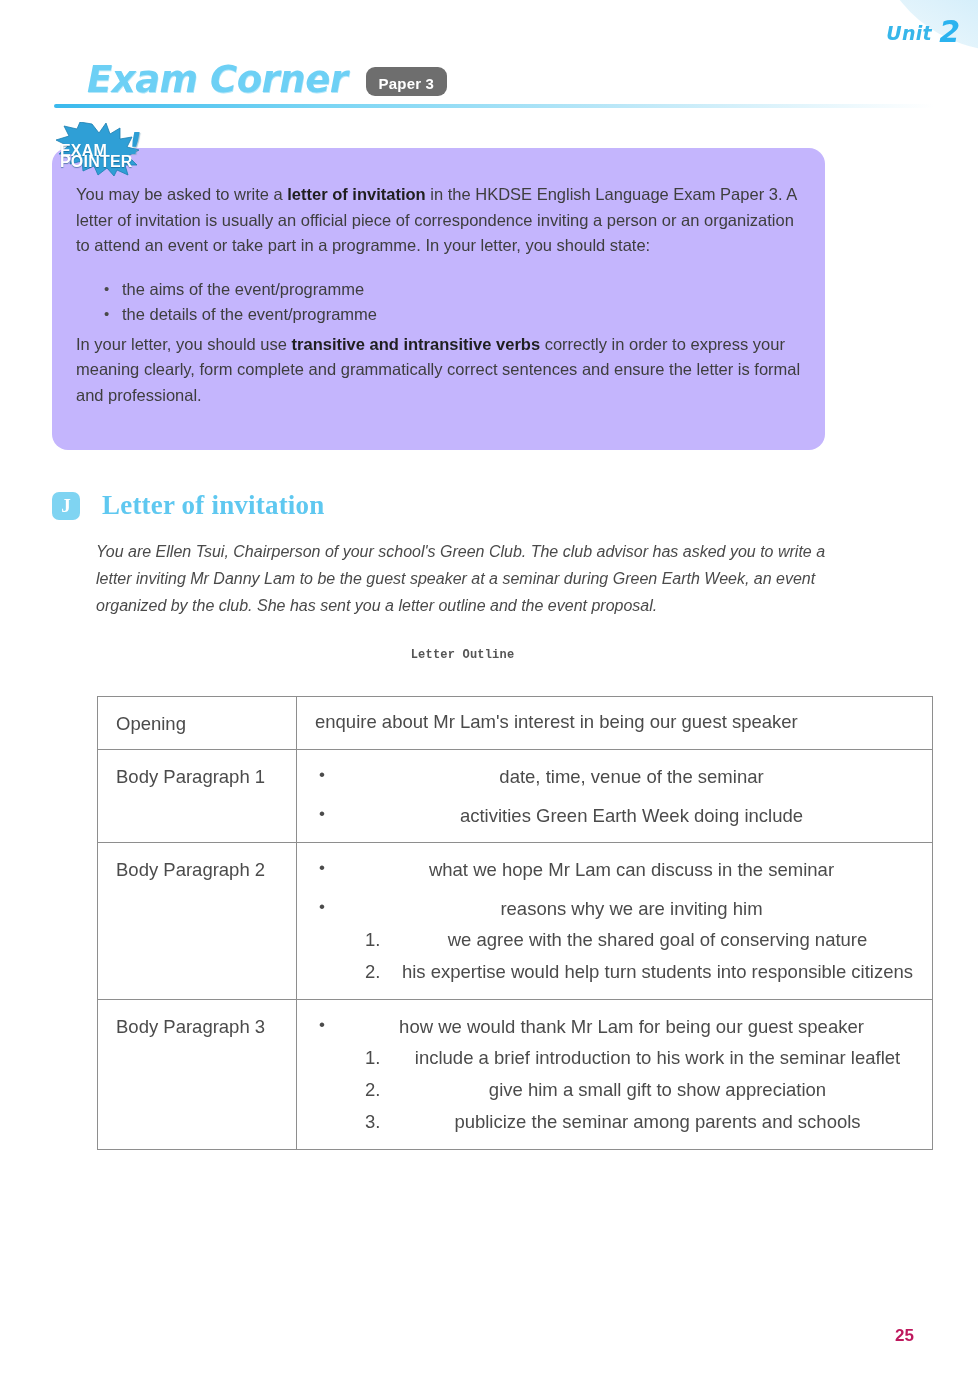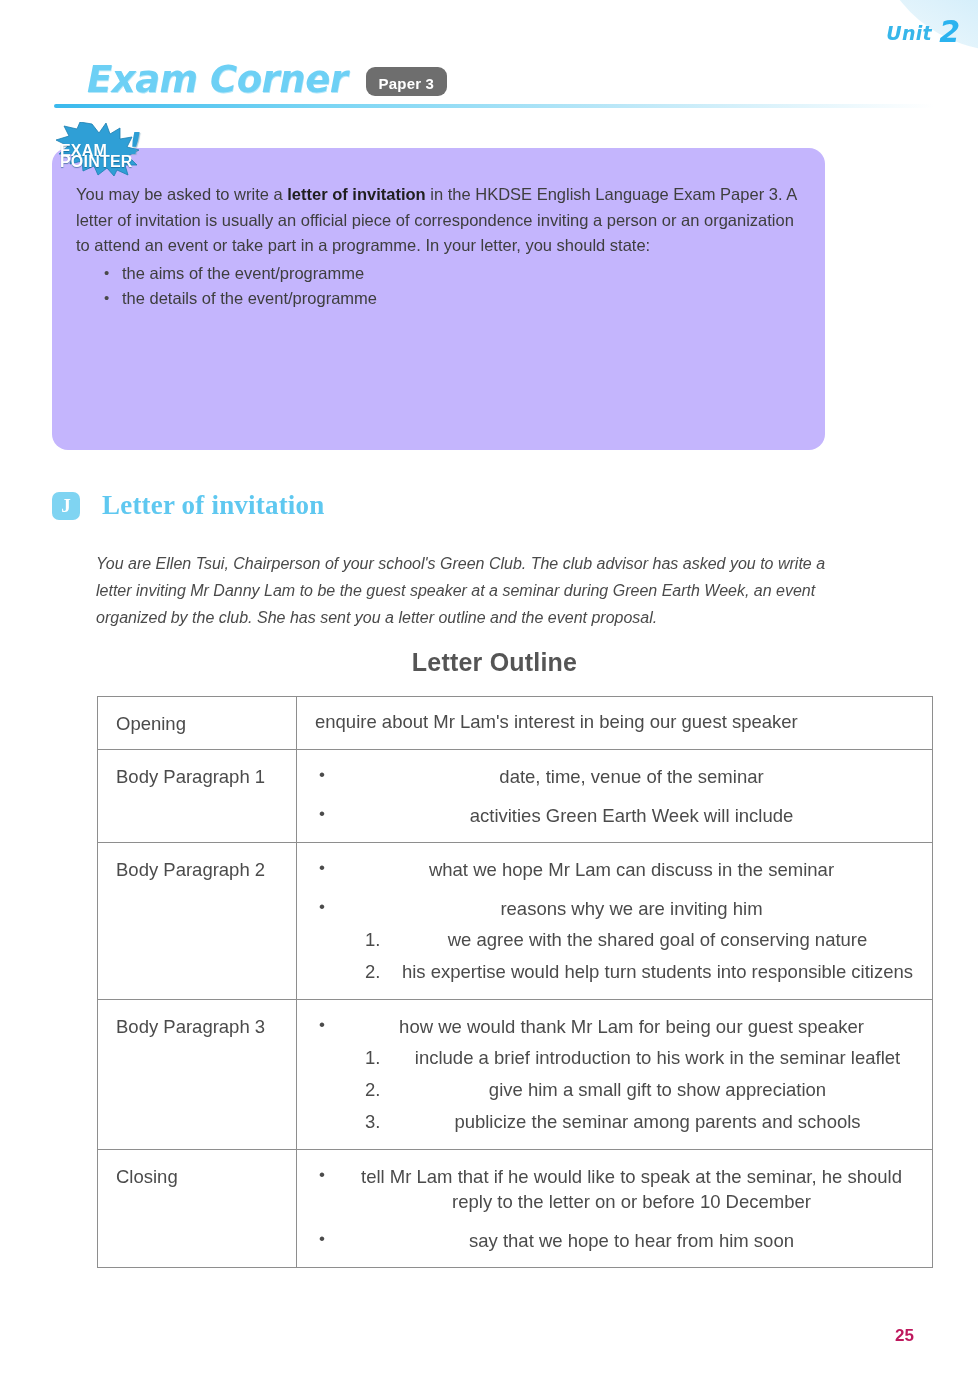--- a/index.html
+++ b/index.html
@@ -149,21 +149,21 @@
     top: 34px;
     width: 728px;
     font-family: "Liberation Sans", sans-serif;
     font-size: 16.5px;
     line-height: 25.5px;
     color: #3e3e3e;
   }
   #exam-pointer-body p { margin: 0; }
   #exam-pointer-body b { color: #1f1f1f; }
   #exam-pointer-body ul {
-    margin: 2px 0 4px 0;
+    margin: 18px 0 4px 0;
     padding-left: 46px;
     list-style: none;
   }
   #exam-pointer-body li {
     position: relative;
     padding-left: 0;
   }
   #exam-pointer-body li::before {
     content: "\2022";
     position: absolute;
@@ -208,36 +208,34 @@
   #scenario {
     position: absolute;
     left: 96px;
     top: 538px;
     width: 742px;
     font-family: "Liberation Sans", sans-serif;
     font-style: italic;
     font-size: 16px;
     line-height: 27px;
     color: #4a4a4a;
-    margin-top: 12px;
   }
 
   
   #outline-caption {
     position: absolute;
     left: 0;
     top: 648px;
     width: 925px;
     text-align: center;
-    font-family: Liberation Sans, sans-serif;
-    font-weight: bold;
-    font-size: 25px;
+    font-family: Liberation Mono, monospace;
+    font-weight: bold;
+    font-size: 12px;
     color: #555;
     letter-spacing: 0.2px;
-    padding-left: 32px;
   }
 
   #outline-table {
     position: absolute;
     left: 97px;
     top: 696px;
     width: 836px;
     border-collapse: collapse;
     font-family: Liberation Sans, sans-serif;
     font-size: 18.5px;
@@ -337,20 +335,21 @@
 <div class="ghost" style="left:160px; top:290px; font-size:17px;">Event schedule</div>
 <div class="ghost" style="left:380px; top:340px; font-size:17px;">Time, date &amp; venue</div>
 
 <div id="exam-pointer-box">
   <div id="exam-pointer-body">
     <p><span>You may be asked to write a </span><b>letter of invitation</b><span> in the HKDSE English Language Exam Paper 3. A letter of invitation is usually an official piece of correspondence inviting a person or an organization to attend an event or take part in a programme. In your letter, you should state:</span></p>
     <ul>
       <li>the aims of the event/programme</li>
       <li>the details of the event/programme</li>
     </ul>
+    <p><span>In your letter, you should use </span><b>transitive and intransitive verbs</b><span> correctly in order to express your meaning clearly, form complete and grammatically correct sentences and ensure the letter is formal and professional.</span></p>
   </div>
 </div>
 
 <div id="exam-pointer">
   <svg width="120" height="54" viewBox="0 0 120 54">
     <polygon points="48,2 55,11 62,1 66,12 76,6 76,17 88,15 83,25 95,28 84,34 93,43 81,43 84,53 73,48 70,54 63,46 54,53 50,44 39,49 38,39 26,42 29,32 15,32 24,24 12,18 25,14 20,4 33,7 36,0" fill="#2f9fd6" stroke="#1d7fb0" stroke-width="0.8"></polygon>
   </svg>
   <div class="burst-text">
     <div>EXAM</div>
     <div>POINTER</div>
@@ -375,21 +374,21 @@
       <td>
         <span>enquire about Mr Lam's interest in being our guest speaker</span>
       </td>
     </tr>
 
     <tr>
       <td class="label-cell">Body Paragraph 1</td>
       <td>
         <ul class="bullets">
           <li class="plain-line">date, time, venue of the seminar</li>
-          <li class="plain-line">activities Green Earth Week will include</li>
+          <li class="plain-line">activities Green Earth Week doing include</li>
         </ul>
       </td>
     </tr>
 
     <tr>
       <td class="label-cell">Body Paragraph 2</td>
       <td>
         <ul class="bullets">
           <li class="plain-line">what we hope Mr Lam can discuss in the seminar</li>
           <li>
@@ -412,26 +411,17 @@
             <ol class="numbers">
               <li>include a brief introduction to his work in the seminar leaflet</li>
               <li>give him a small gift to show appreciation</li>
               <li>publicize the seminar among parents and schools</li>
             </ol>
           </li>
         </ul>
       </td>
     </tr>
 
-    <tr>
-      <td class="label-cell">Closing</td>
-      <td>
-        <ul class="bullets">
-          <li>tell Mr Lam that if he would like to speak at the seminar, he should reply to the letter on or before 10 December</li>
-          <li class="plain-line">say that we hope to hear from him soon</li>
-        </ul>
-      </td>
-    </tr>
 
   </tbody>
 </table>
 
 <div id="page-number">25</div>
 
 </body></html>

